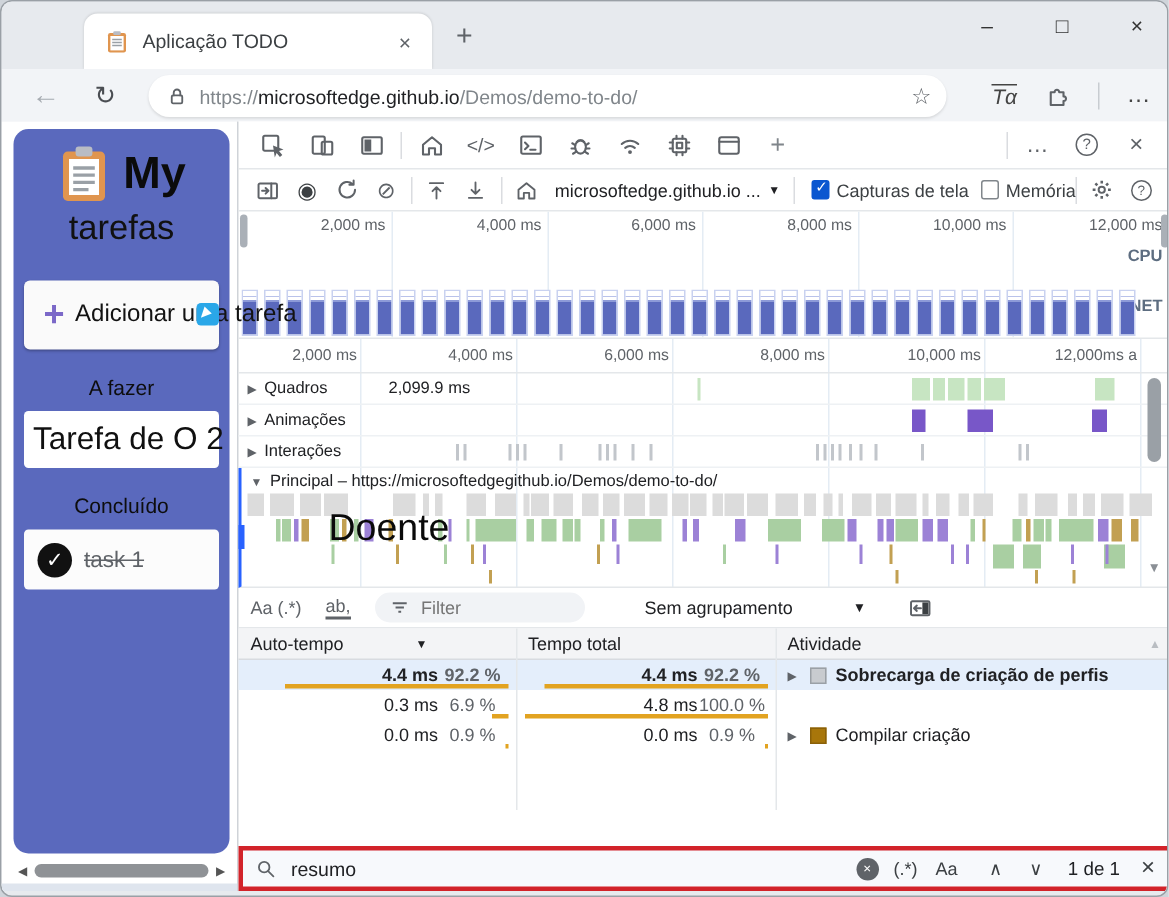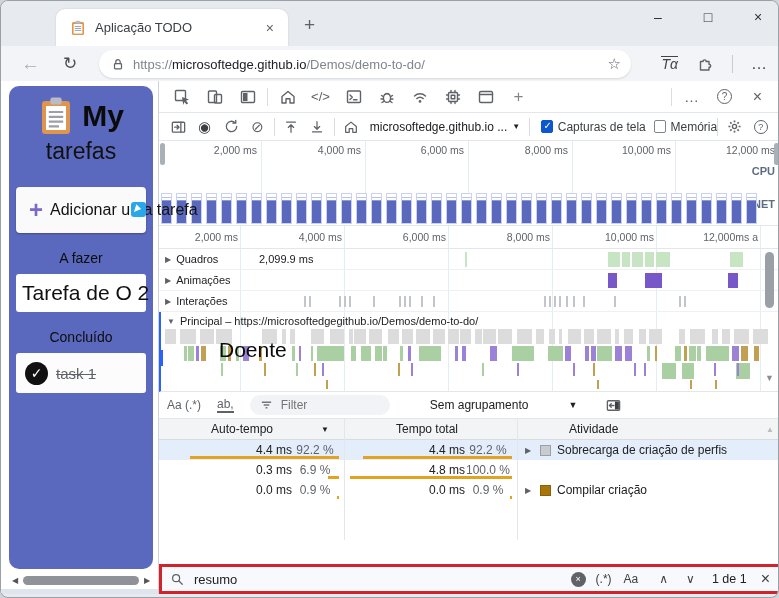--- a/index.html
+++ b/index.html
@@ -104,21 +104,21 @@
   .blk.g{background:#c7e5c2;}
   .blk.p{background:#7857c8;}
   .tick-i{position:absolute;top:5px;width:2px;height:11px;background:#c2c6cb;}
 
   
   .principal{height:80px;border-left:2px solid #2962ff;position:relative;border-bottom:1px solid #e4e7ea;}
   .prin-head{font-size:11px;color:#202124;padding:3px 0 0 6px;display:flex;gap:5px;align-items:center;white-space:nowrap;position:relative;z-index:2;}
   .prin-mark{position:absolute;left:-2px;top:38px;width:4px;height:16px;background:#2962ff;}
   .flame{position:absolute;left:4px;top:17px;width:600px;height:62px;z-index:1;}
   .fb{position:absolute;}
-  .doente{position:absolute;left:58px;top:26px;font-size:21px;color:#0a0a0a;z-index:3;}
+  .doente{position:absolute;left:58px;top:26px;font-size:25px;color:#0a0a0a;z-index:3;}
   .vscroll{position:absolute;right:6px;top:-60px;width:9px;height:56px;background:#9aa0a6;border-radius:5px;z-index:4;}
   .vs-arrow{position:absolute;right:6px;bottom:8px;font-size:9px;color:#8a8f95;z-index:4;}
 
   
   .dt-tabs{height:25px;display:flex;align-items:flex-end;padding-left:10px;gap:20px;}
   .btab{font-size:12.5px;color:#202124;padding-bottom:5px;position:relative;white-space:nowrap;}
   .btab.active{border-bottom:3px solid #1a73e8;padding-bottom:2px;}
   .btab.tiny{font-size:7.5px;align-self:flex-start;margin-top:4px;}
 
   
@@ -127,25 +127,25 @@
   .filter-pill{display:flex;align-items:center;gap:6px;background:#f1f3f6;border-radius:12px;height:20px;padding:0 10px;width:140px;}
   .filter-pill input{border:none;background:transparent;outline:none;font-size:12px;color:#5f6368;width:100px;font-family:inherit;}
   .grouping{display:flex;align-items:center;gap:40px;color:#202124;margin-left:24px;}
   .grp-caret{font-size:9px;color:#202124;}
 
   
   .dt-table{height:121px;position:relative;font-size:12px;color:#202124;border-bottom:none;}
   .colline{position:absolute;top:0;bottom:0;width:1px;background:#e4e7ea;z-index:2;}
   .thead{height:21px;display:flex;align-items:center;background:#f3f4f6;border-bottom:1px solid #d8dbe0;}
   .th{padding-left:8px;display:flex;align-items:center;gap:6px;}
-  .th1{width:185px;margin-left:44px;} .th2{width:173px;} .th3{flex:1;}
+  .th1{width:185px;} .th2{width:173px;} .th3{flex:1;}
   .sort-ic{font-size:8px;color:#202124;margin-left:42px;}
   .sort-up{position:absolute;right:6px;top:6px;font-size:8px;color:#b9bdc2;}
   .trow{height:20px;display:flex;align-items:center;position:relative;}
-  .trow.sel{background:#e4eefb;}
+  .trow.sel{background:#e4eefb;font-weight:bold;}
   .cell-num{display:flex;justify-content:flex-end;position:relative;height:100%;align-items:center;}
   .c1{width:185px;} .c2{width:173px;}
   .ms{width:70px;text-align:right;}
   .pct{width:52px;text-align:center;color:#5f6368;padding-right:6px;}
   .bar{position:absolute;right:5px;bottom:1px;height:3px;background:#e2a321;}
   .cell-act{flex:1;display:flex;align-items:center;gap:6px;padding-left:8px;}
   .exp{width:9px;font-size:8px;color:#5f6368;}
   .swatch{width:11px;height:11px;border:1px solid #9aa0a6;}
   .sw-gray{background:#c8cbcf;}
   .sw-gold{background:#a8760a;border-color:#8a6008;}

